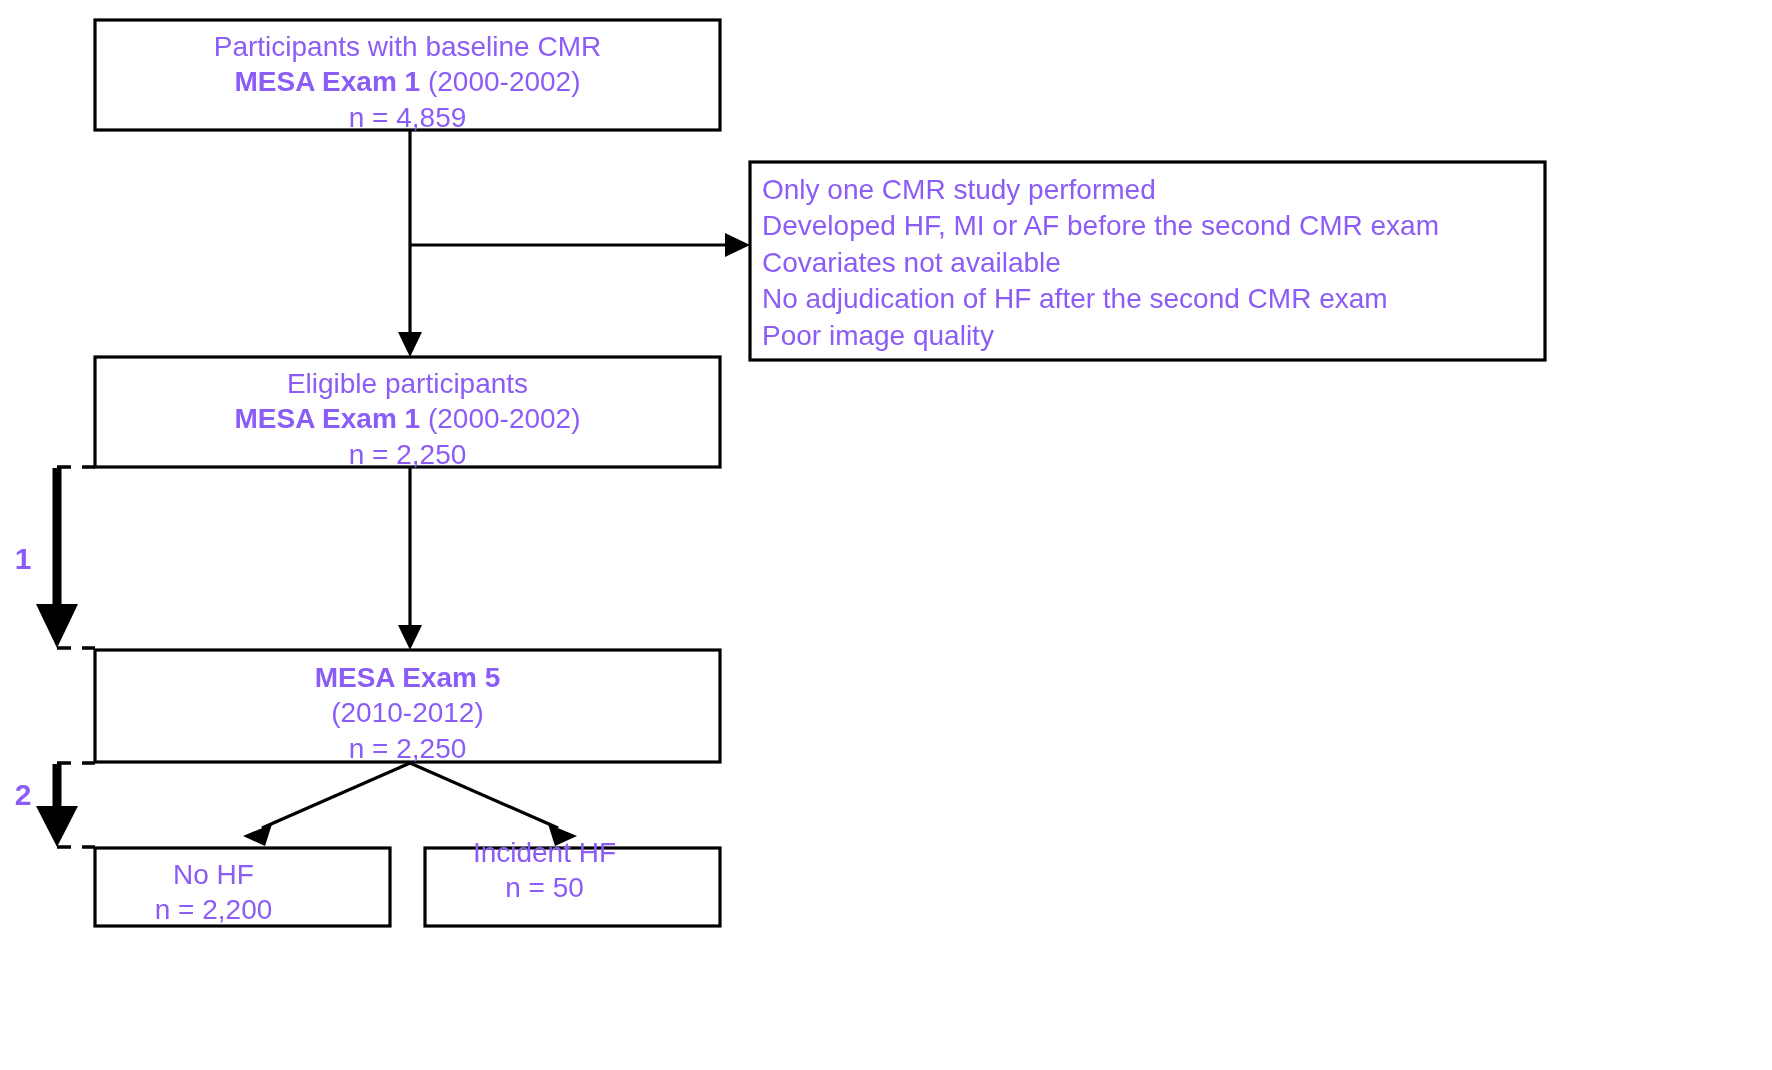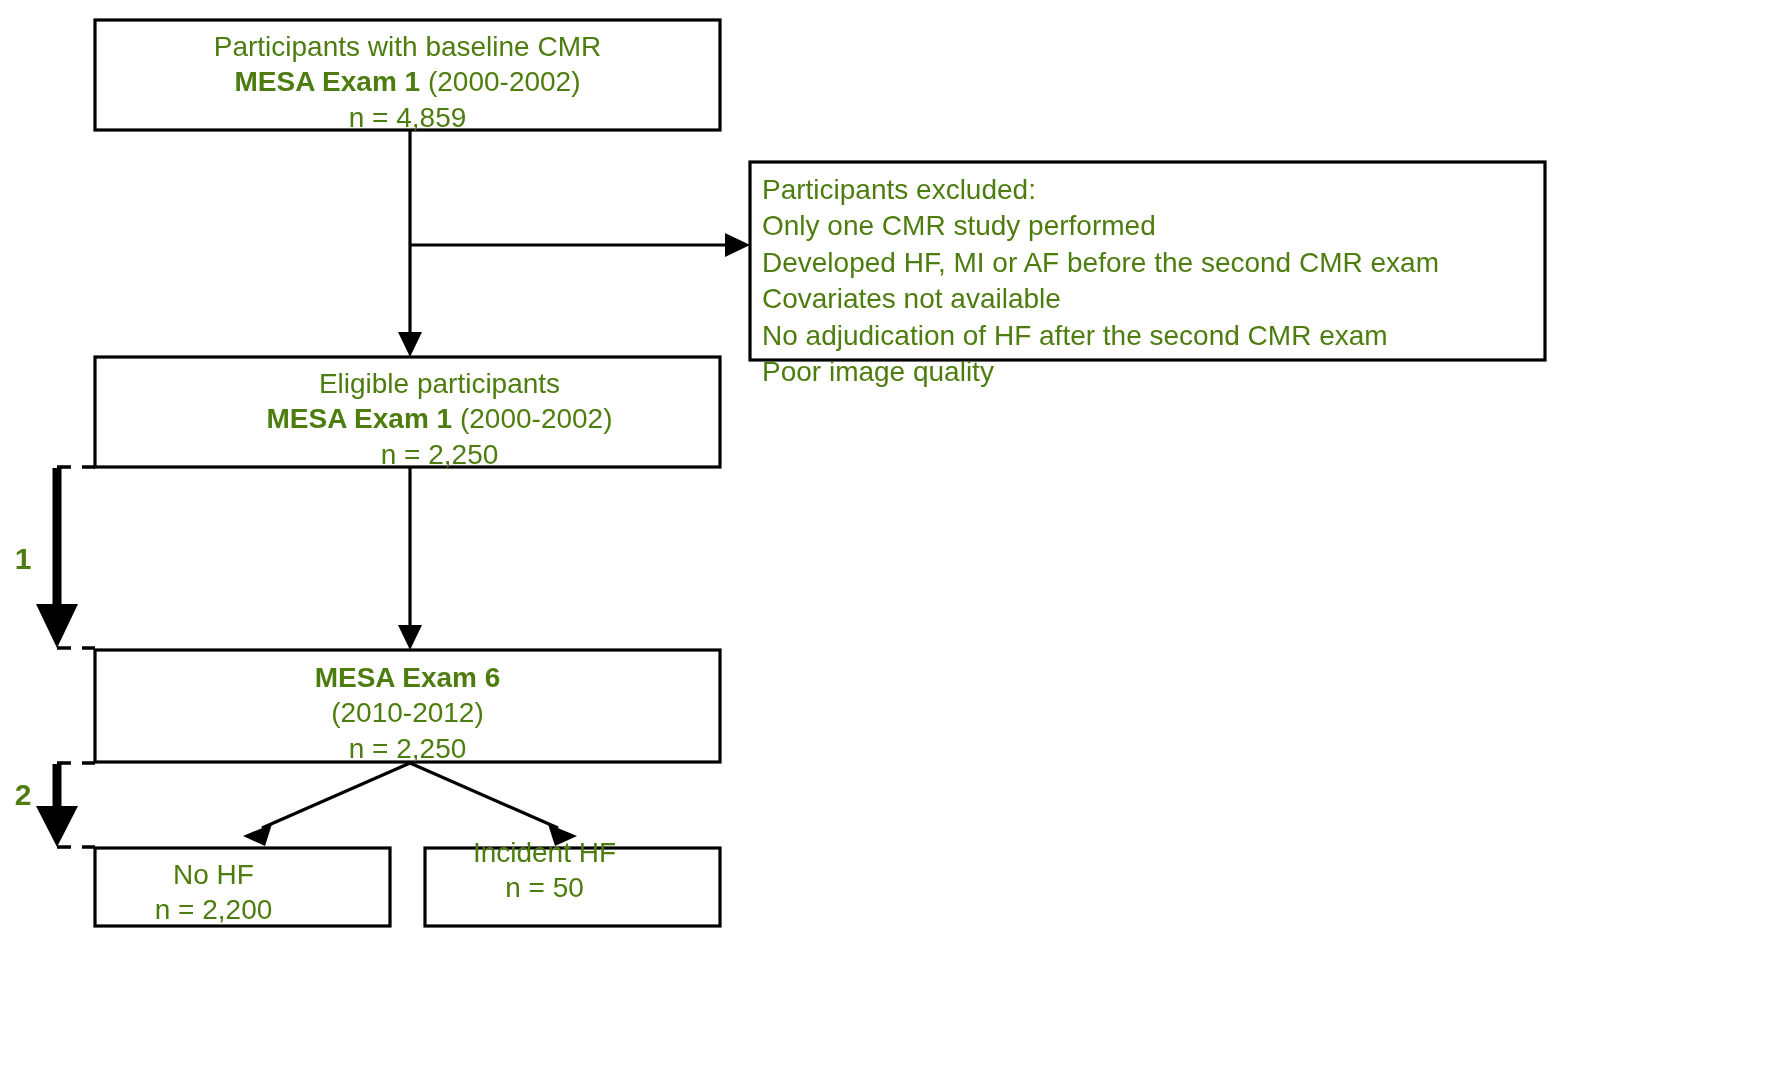--- a/index.html
+++ b/index.html
@@ -48,21 +48,21 @@
     stroke-width: 9;
     fill: none;
   }
   .arrow-head {
     fill: #000000;
   }
   
   .txt {
     position: absolute;
     font-family: "Liberation Sans", sans-serif;
-    color: #4d7c0f;
+    color: #8b5cf6;
     line-height: 1.26;
     white-space: nowrap;
   }
   .box-text {
     text-align: center;
     font-size: 28px;
   }
   .box-text .b { font-weight: bold; }
   .excl-block {
     font-size: 28px;
@@ -123,23 +123,20 @@
   </svg>
 
   <div class="txt box-text" style="left:95px; top:29px; width:625px;">
     <div>Participants with baseline CMR</div>
     <div><span class="b">MESA Exam 1</span><span> (2000-2002)</span></div>
     <div>n = 4,859</div>
   </div>
 
   <div class="txt excl-block" style="left:762px; top:172px; width:775px;">
     <div class="excl-row-rel">
-      <span class="excl-label">Participants excluded:</span>
-    </div>
-    <div class="excl-row-rel">
       <span class="excl-label">Only one CMR study performed</span>
       
     </div>
     <div class="excl-row-rel">
       <span class="excl-label">Developed HF, MI or AF before the second CMR exam</span>
       
     </div>
     <div class="excl-row-rel">
       <span class="excl-label">Covariates not available</span>
       
@@ -147,28 +144,28 @@
     <div class="excl-row-rel">
       <span class="excl-label">No adjudication of HF after the second CMR exam</span>
       
     </div>
     <div class="excl-row-rel">
       <span class="excl-label">Poor image quality</span>
       
     </div>
   </div>
 
-  <div class="txt box-text" style="left:95px; top:366px; width:625px;margin-left:32px;">
+  <div class="txt box-text" style="left:95px; top:366px; width:625px;">
     <div>Eligible participants</div>
     <div><span class="b">MESA Exam 1</span><span> (2000-2002)</span></div>
     <div>n = 2,250</div>
   </div>
 
   <div class="txt box-text" style="left:95px; top:660px; width:625px;">
-    <div class="b">MESA Exam 6</div>
+    <div class="b">MESA Exam 5</div>
     <div>(2010-2012)</div>
     <div>n = 2,250</div>
   </div>
 
   <div class="txt box-text" style="left:95px; top:857px; width:237px;">
     <div>No HF</div>
     <div>n = 2,200</div>
   </div>
 
   <div class="txt box-text" style="left:425px; top:835px; width:239px;">

